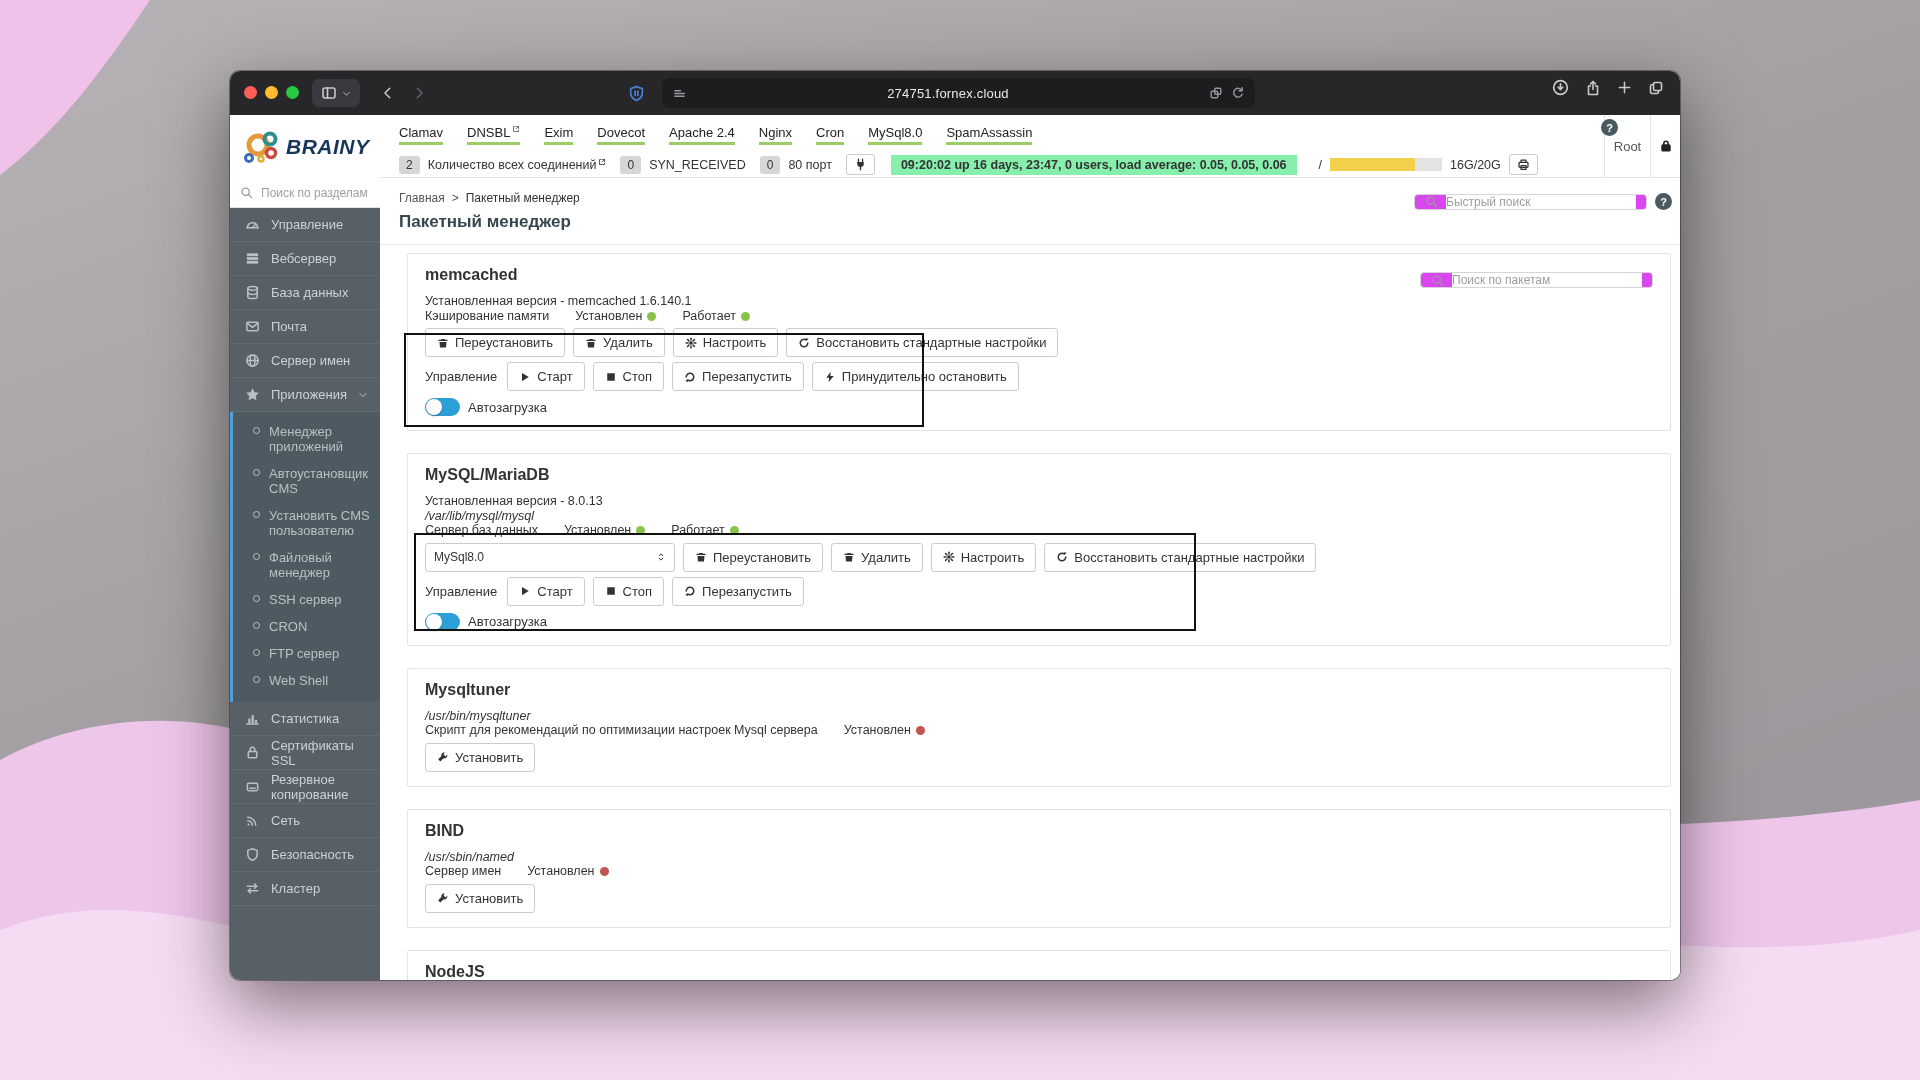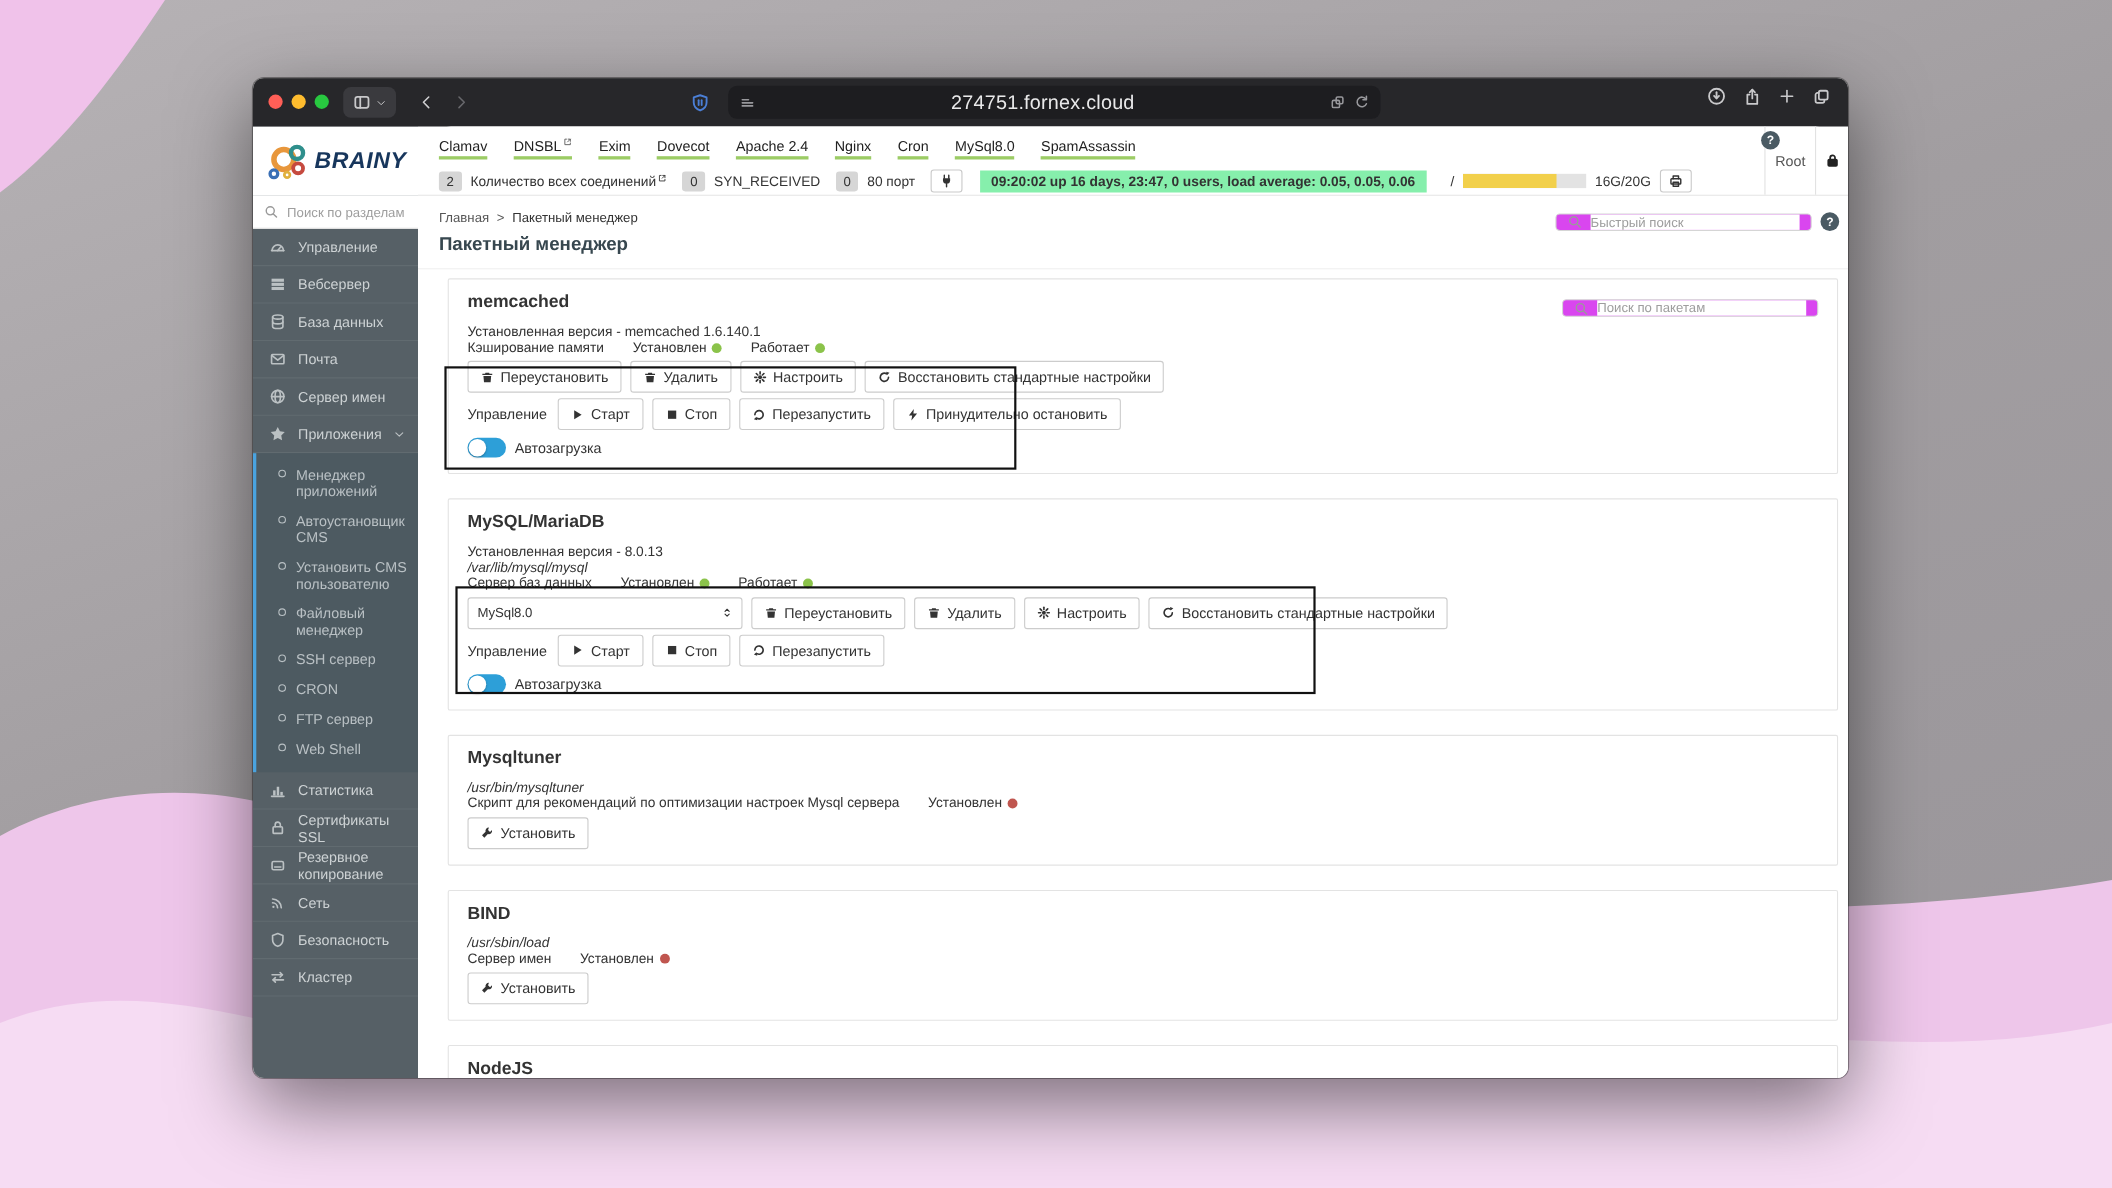--- a/index.html
+++ b/index.html
@@ -17,21 +17,21 @@
   
   .titlebar { position:relative; height:44px; background:#27272a; }
   .tl { position:absolute; top:15px; width:13px; height:13px; border-radius:50%; }
   .tl.red{ left:14px; background:#ff5f57; } .tl.yel{ left:35px; background:#febc2e; } .tl.grn{ left:56px; background:#28c840; }
   .tb-pill { position:absolute; top:8px; height:28px; display:flex; align-items:center; gap:5px;
              background:#3a3a3e; border-radius:7px; padding:0 9px; color:#c9c9cb; }
   .tb-btn { position:absolute; top:8px; width:28px; height:28px; display:flex; align-items:center; justify-content:center; color:#cfcfd1; }
   .tb-btn.dim { color:#68686c; }
   .urlbar { position:absolute; left:432px; top:7px; width:593px; height:30px; background:#1d1d20; border-radius:8px;
             display:flex; align-items:center; padding:0 10px; color:#98989c; }
-  .urlbar .url { flex:1; text-align:center; color:#e9e9ea; font-size:18px; letter-spacing:.2px; }
+  .urlbar .url { flex:1; text-align:center; color:#e9e9ea; font-size:13px; letter-spacing:.2px; }
   .right-icons { position:absolute; right:16px; top:8px; display:flex; gap:16px; align-items:center; color:#c9c9cb; }
   svg.i { stroke:currentColor; fill:none; stroke-width:1.6; stroke-linecap:round; stroke-linejoin:round; display:block; }
 
   
   .app { display:flex; height:865px; }
 
   
   .sidebar { width:150px; background:#566066; display:flex; flex-direction:column; flex-shrink:0; }
   .logo { height:63px; background:#fff; display:flex; align-items:center; padding-left:12px; gap:6px; }
   .logo-text { font-size:21px; font-weight:bold; font-style:italic; color:#17365c; letter-spacing:.5px; }
@@ -41,21 +41,21 @@
   .sb-item { display:flex; align-items:center; min-height:34px; padding:0 12px 0 15px; gap:11px; color:#cdd2d4;
              font-size:13px; border-bottom:1px solid rgba(255,255,255,.07); cursor:pointer; }
   .sb-item .lbl { flex:1; }
   .sb-item svg { flex-shrink:0; opacity:.85; }
   .submenu { background:#4d5a61; border-left:3px solid #4aa3df; padding:6px 0 8px; }
   .sub-item { display:flex; align-items:flex-start; padding:6px 10px 6px 20px; gap:9px; color:#b9c0c4; font-size:13px; cursor:pointer; line-height:15px; }
   .bullet { width:7px; height:7px; border:1.5px solid #b9c0c4; border-radius:50%; flex-shrink:0; margin-top:3px; }
   .sb-fill { flex:1; }
 
   
-  .main { flex:1; display:flex; flex-direction:column; min-width:0; position:relative; background:#fff;border-radius:30px; }
+  .main { flex:1; display:flex; flex-direction:column; min-width:0; position:relative; background:#fff; }
 
   
   .hdr { height:63px; border-bottom:1px solid #e6e6e6; display:flex; position:relative; }
   .hdr-left { flex:1; padding:10px 0 0 19px; min-width:0; }
   .nav-row { display:flex; gap:24px; align-items:flex-start; }
   .nav-link { font-size:13px; color:#222; padding-bottom:2px; border-bottom:3px solid #9ccc65; cursor:pointer; white-space:nowrap; display:flex; gap:2px; }
   .nav-link sup { color:#555; }
   .status-row { margin-top:9px; display:flex; align-items:center; gap:8px; font-size:12.5px; color:#333; flex-wrap:nowrap; }
   .count-badge { background:#d6d6d6; color:#333; padding:2px 7px; border-radius:3px; font-size:12px; }
   .st-label { display:flex; align-items:flex-start; gap:2px; margin-right:6px; white-space:nowrap; }
@@ -642,21 +642,21 @@
                 <svg class="i" viewBox="0 0 16 16" style="fill:currentColor;stroke:none;">
                   <path d="M10 1.8a4 4 0 0 0-4.1 5L1.6 11.1 4.4 14l4.3-4.3a4 4 0 0 0 5-4.9L11.3 7.2 8.9 4.8Z"></path>
                 </svg>
                 <span>Установить</span>
               </button>
           </div>
         </section>
 
         <section class="card">
           <h2>BIND</h2>
-          <div class="meta path">/usr/sbin/load</div>
+          <div class="meta path">/usr/sbin/named</div>
           <div class="pkg-status">
             <span>Сервер имен</span>
             <span><span>Установлен</span><span class="dot r"></span></span>
           </div>
           <div class="btn-row">
             <button class="btn">
                 <svg class="i" viewBox="0 0 16 16" style="fill:currentColor;stroke:none;">
                   <path d="M10 1.8a4 4 0 0 0-4.1 5L1.6 11.1 4.4 14l4.3-4.3a4 4 0 0 0 5-4.9L11.3 7.2 8.9 4.8Z"></path>
                 </svg>
                 <span>Установить</span>

